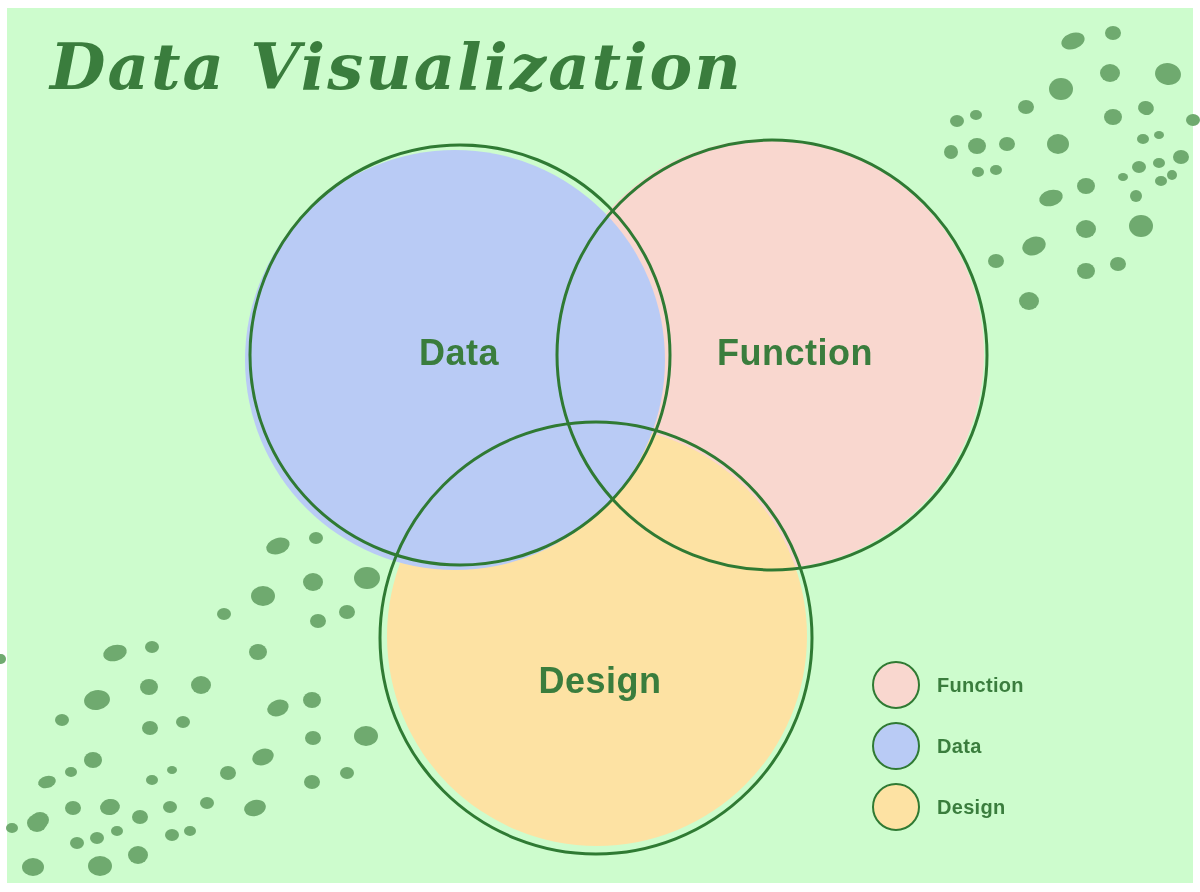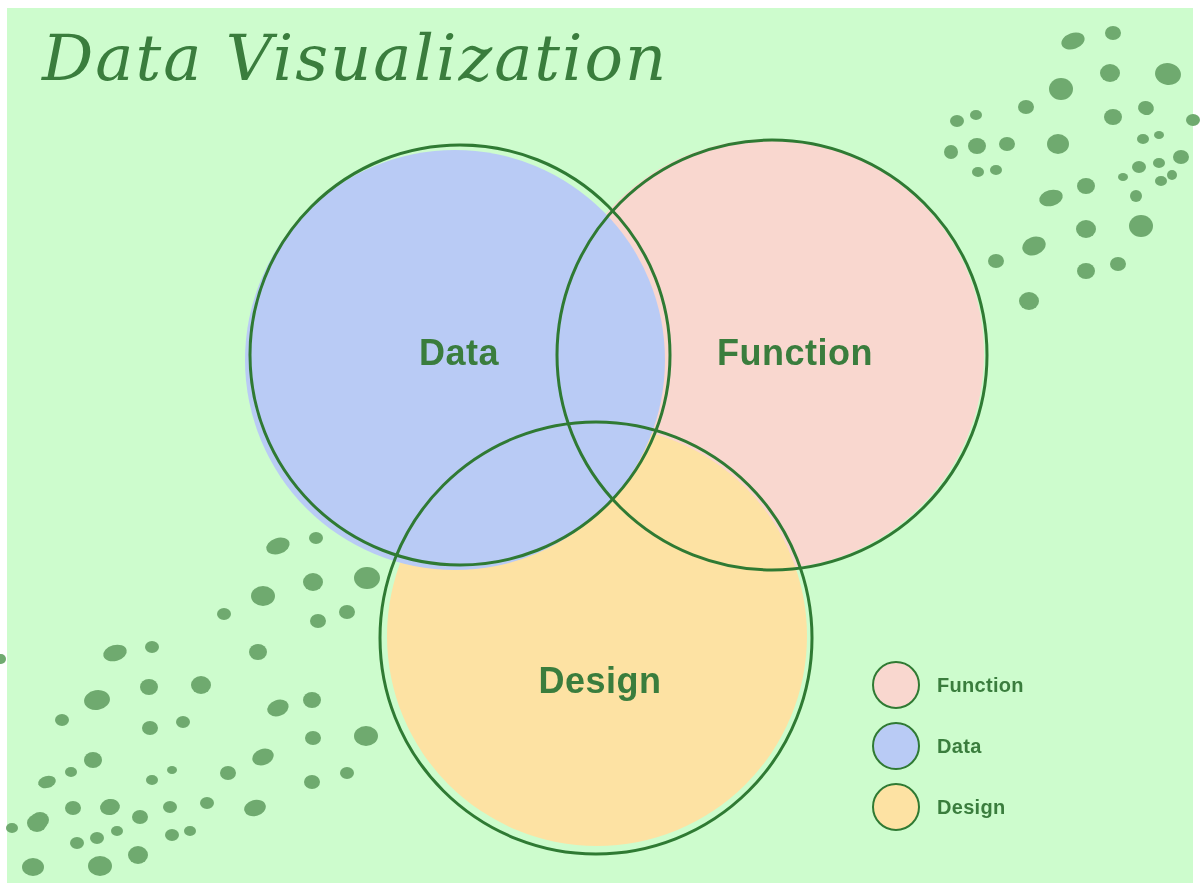--- a/index.html
+++ b/index.html
@@ -21,24 +21,24 @@
     left: 0;
     top: 0;
     width: 1200px;
     height: 892px;
     display: block;
   }
   #poster-title {
     position: absolute;
     left: 42px;
     top: 22px;
-    margin: 0;
+    margin: 8px;
     font-family: "DejaVu Serif", serif;
     font-style: italic;
-    font-weight: normal;
+    font-weight: bold;
     font-size: 64px;
     letter-spacing: 2px;
     line-height: 1.15;
     white-space: nowrap;
   }
   .venn-label {
     position: absolute;
     transform: translate(-50%, -50%);
     font-weight: bold;
     font-size: 36px;

